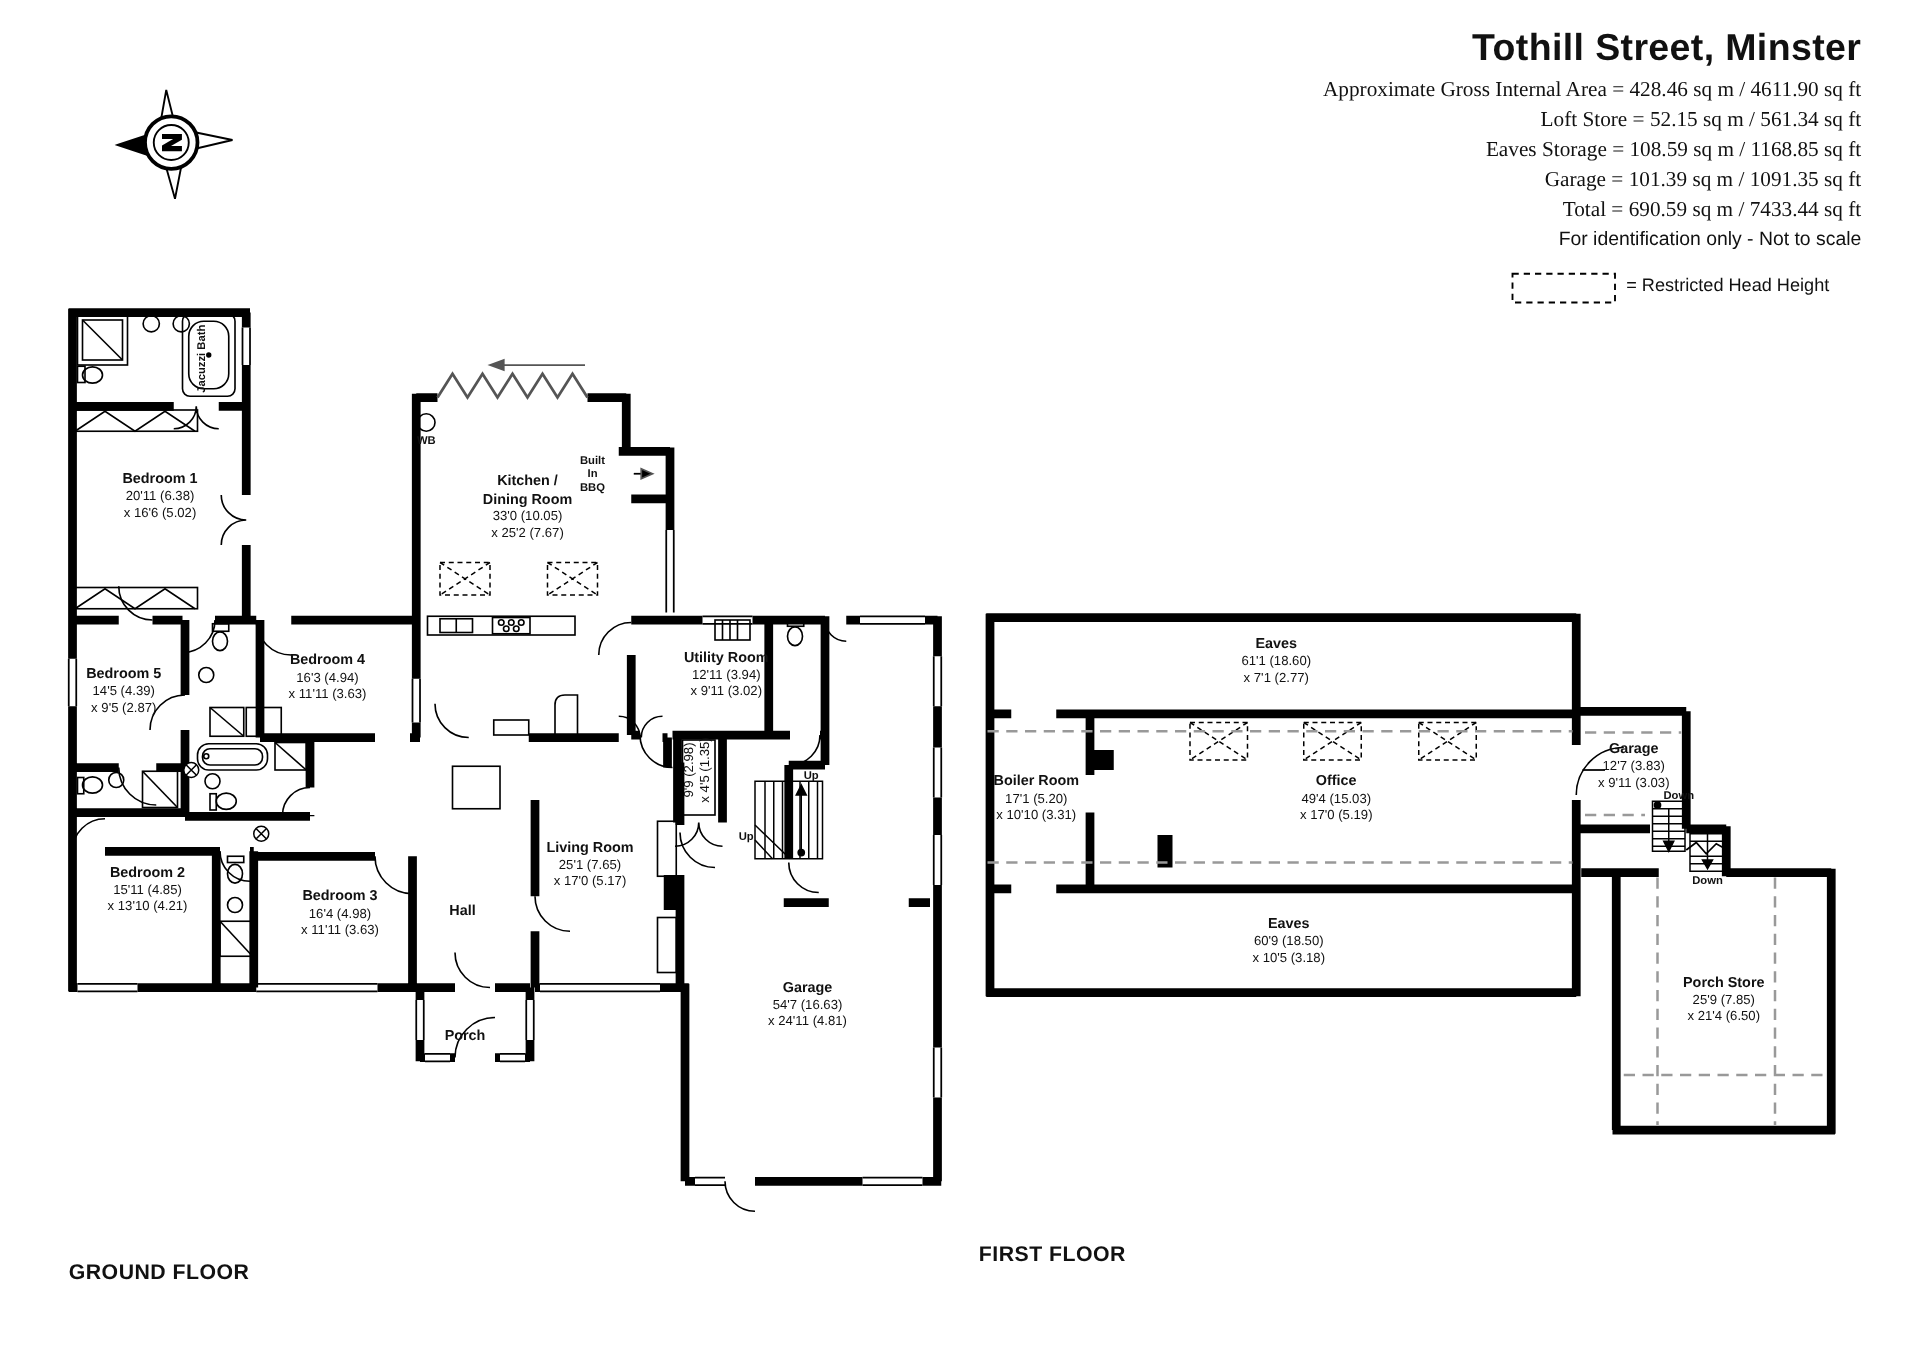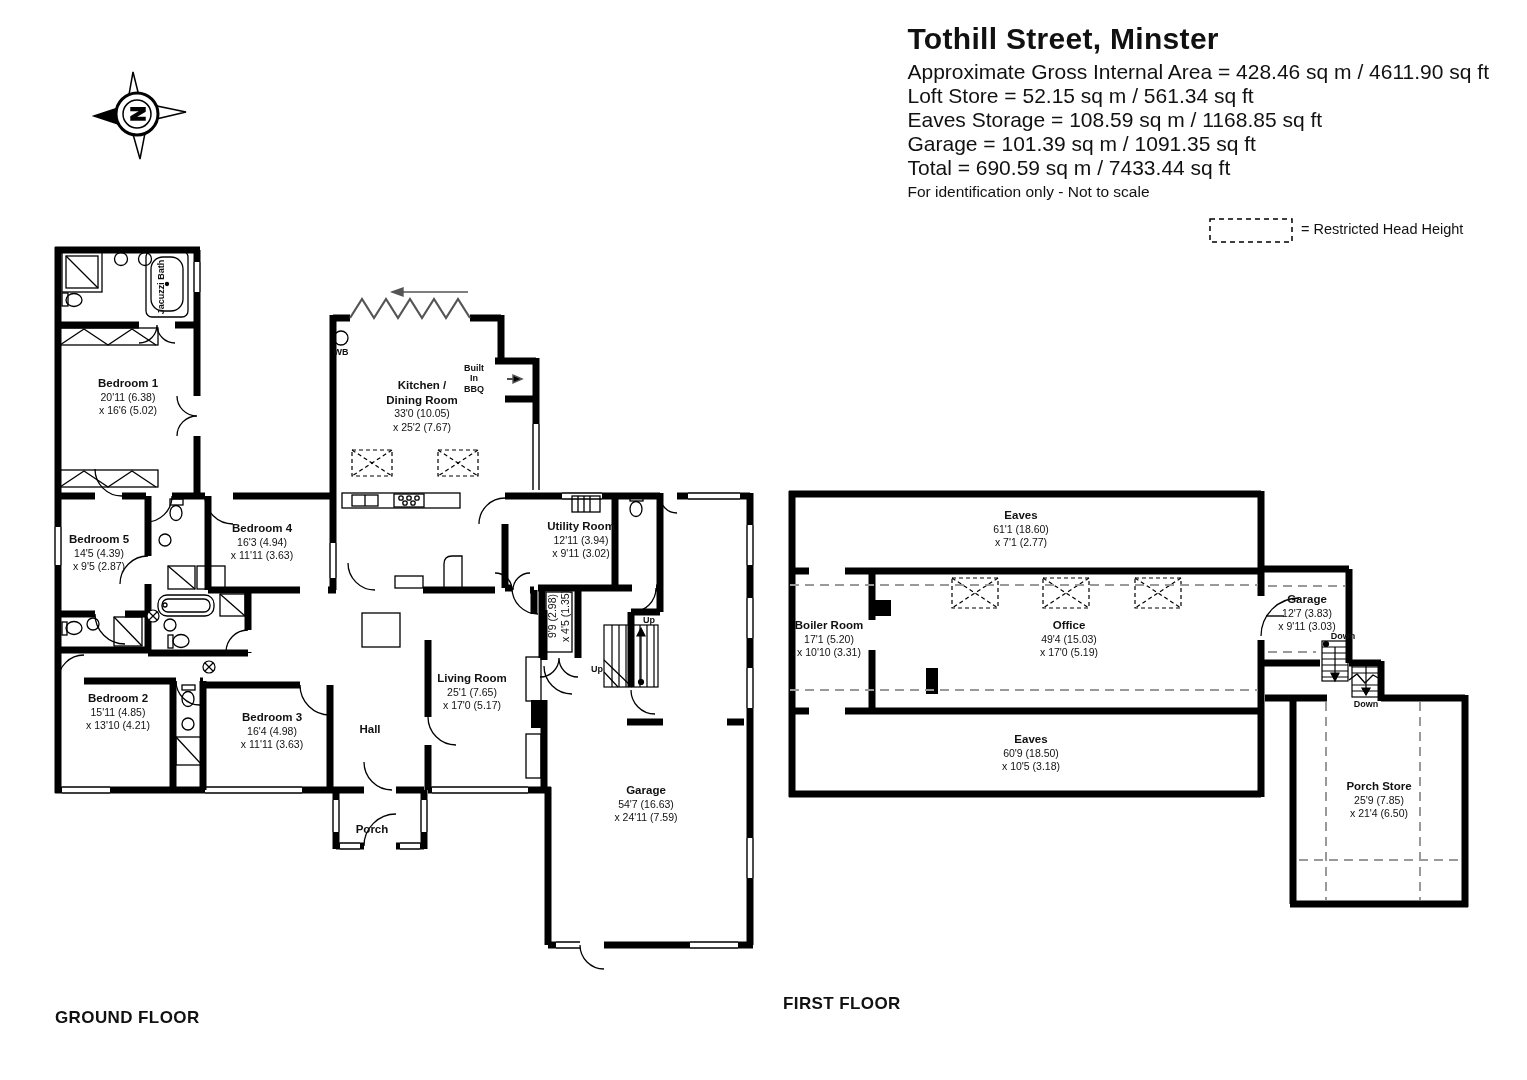--- a/index.html
+++ b/index.html
@@ -5,23 +5,23 @@
   html,body{margin:0;padding:0;background:#fff;}
   #canvas{position:relative;width:1527px;height:1080px;background:#fff;overflow:hidden;
           font-family:"Liberation Sans","DejaVu Sans",sans-serif;color:#111;}
   #plan-svg{position:absolute;left:0;top:0;}
   .rl{position:absolute;transform:translate(-50%,-50%);text-align:center;font-size:10.5px;
       line-height:1.28;white-space:nowrap;color:#111;}
   .rl .nm{font-weight:bold;font-size:11.5px;display:block;}
   .rl span{display:block;}
   .rot{transform:translate(-50%,-50%) rotate(-90deg);}
   .sm{font-size:9px;font-weight:bold;line-height:1.15;}
-  .hdr{position:absolute;right:38px;top:22px;}
+  .hdr{position:absolute;right:38px;top:22px;text-align:right;}
   .hdr h1{margin:0 0 4px 0;font-size:30px;letter-spacing:0.3px;}
-  .hdr .al{font-size:21px;line-height:24px;}
+  .hdr .al{font-size:17px;line-height:24px;font-family:Liberation Serif, serif;}
   .hdr .disc{font-size:15.5px;margin-top:3px;}
   .legend-text{position:absolute;left:1301px;top:221px;font-size:14.5px;font-weight:normal;}
   .floor-title{position:absolute;font-size:17px;font-weight:bold;letter-spacing:0.4px;}
 </style>
 </head>
 <body>
 
 <div id="canvas">
 
   <svg id="plan-svg" width="1527" height="1080" viewBox="0 0 1527 1080">
@@ -323,21 +323,21 @@
       <span>x 17'0 (5.17)</span>
   </div>
   <div class="rl" style="left:581px;top:540px">
     <b class="nm">Utility Room</b>
     <span>12'11 (3.94)</span>
       <span>x 9'11 (3.02)</span>
   </div>
   <div class="rl" style="left:646px;top:804px">
     <b class="nm">Garage</b>
     <span>54'7 (16.63)</span>
-      <span>x 24'11 (7.59)</span>
+      <span>x 24'11 (4.81)</span>
   </div>
   <div class="rl" style="left:370px;top:729px">
     <b class="nm">Hall</b>
   </div>
   <div class="rl" style="left:372px;top:829px">
     <b class="nm">Porch</b>
   </div>
   <div class="rl rot" style="left:559px;top:616px">
     <span>9'9 (2.98)</span>
       <span>x 4'5 (1.35)</span>

